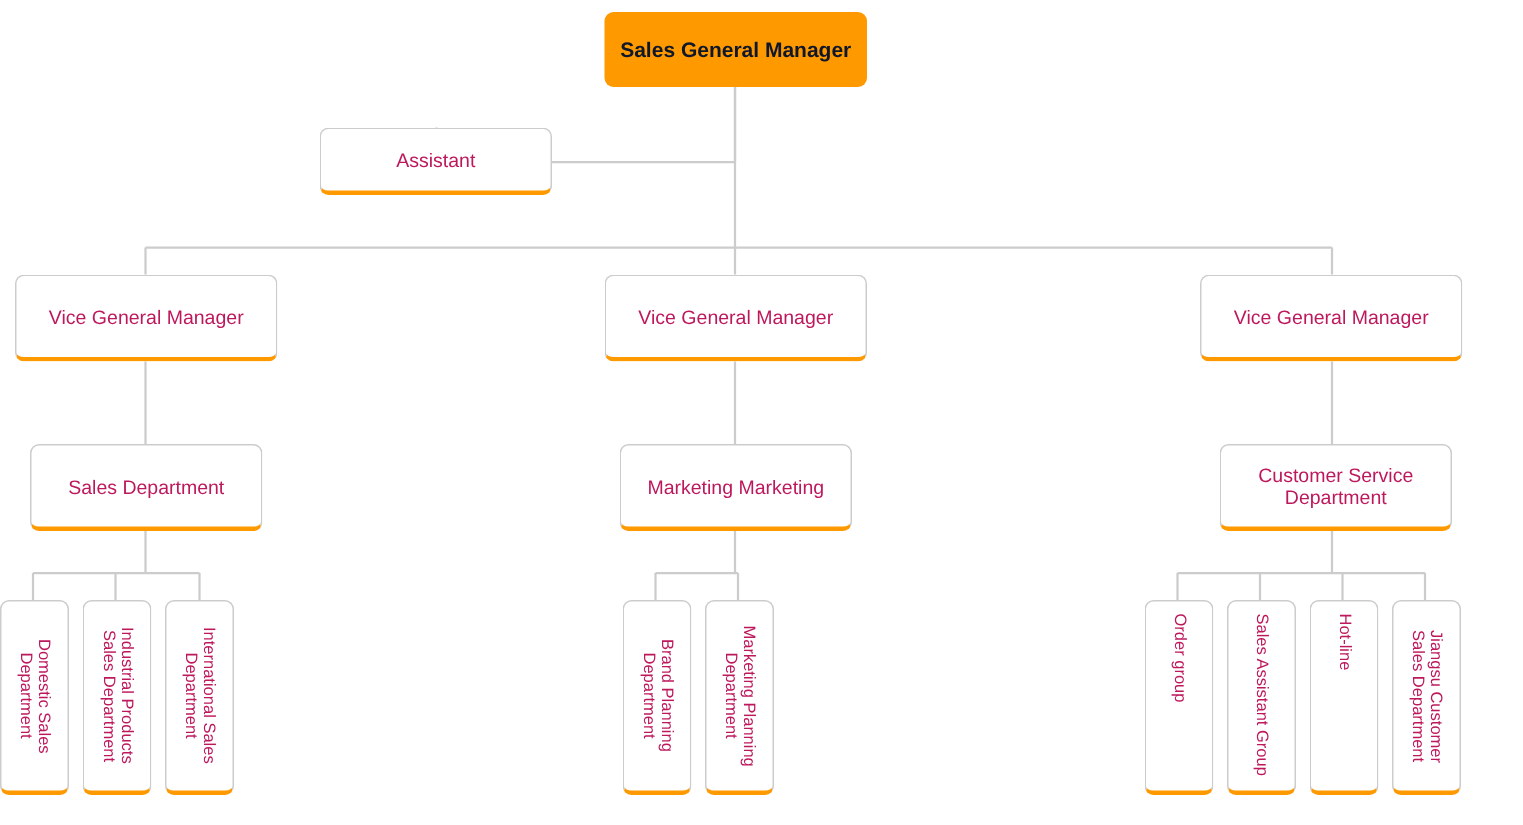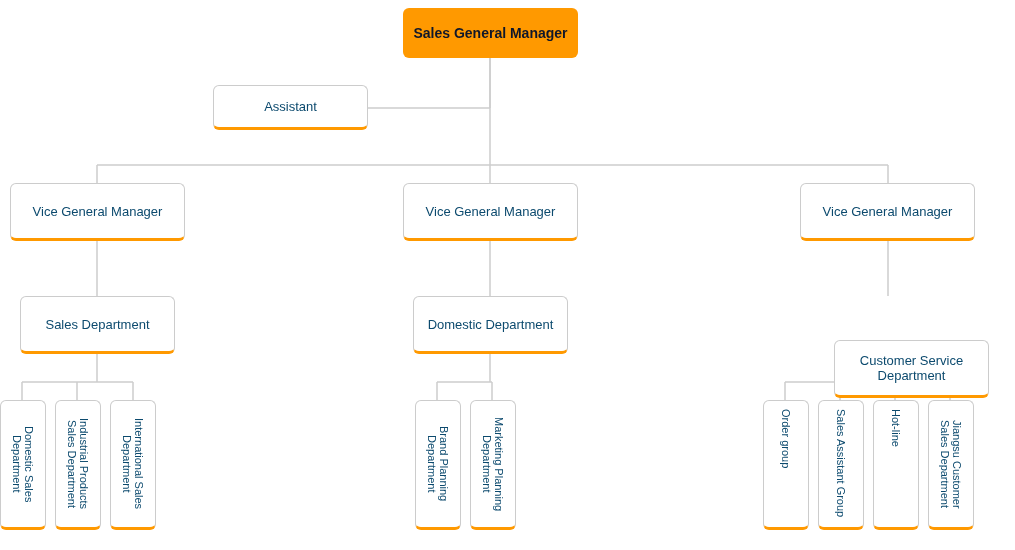--- a/index.html
+++ b/index.html
@@ -26,21 +26,21 @@
     .node {
       position: absolute;
       border: 1.5px solid #ccc;
       border-radius: 6px;
       background: #fff;
       display: flex;
       align-items: center;
       justify-content: center;
       text-align: center;
       font-size: 13px;
-      color: #0c4a6e;
+      color: #be185d;
       padding: 6px 8px;
       border-bottom: 3px solid #f90;
     }
     .node.root {
       background: #f90;
       color: #0f172a;
       border: none;
       border-bottom: none;
       border-radius: 6px;
       font-size: 14px;
@@ -116,24 +116,24 @@
 
   <div class="node" style="left:800px;top:183px;width:175px;height:58px;">
     <span>Vice General Manager</span>
   </div>
 
   <div class="node" style="left:20px;top:296px;width:155px;height:58px;">
     <span>Sales Department</span>
   </div>
 
   <div class="node" style="left:413px;top:296px;width:155px;height:58px;">
-    <span>Domestic Department</span>
+    <span>Marketing Marketing</span>
   </div>
 
-  <div class="node" style="left:834px;top:296px;width:155px;height:58px;margin-top:44px;">
+  <div class="node" style="left:813px;top:296px;width:155px;height:58px;">
     <span>Customer Service Department</span>
   </div>
 
   <div class="node leaf" style="left:0px;top:400px;width:46px;height:130px;font-size:11px;">
     <span>Domestic Sales Department</span>
   </div>
 
   <div class="node leaf" style="left:55px;top:400px;width:46px;height:130px;font-size:11px;">
     <span>Industrial Products Sales Department</span>
   </div>

